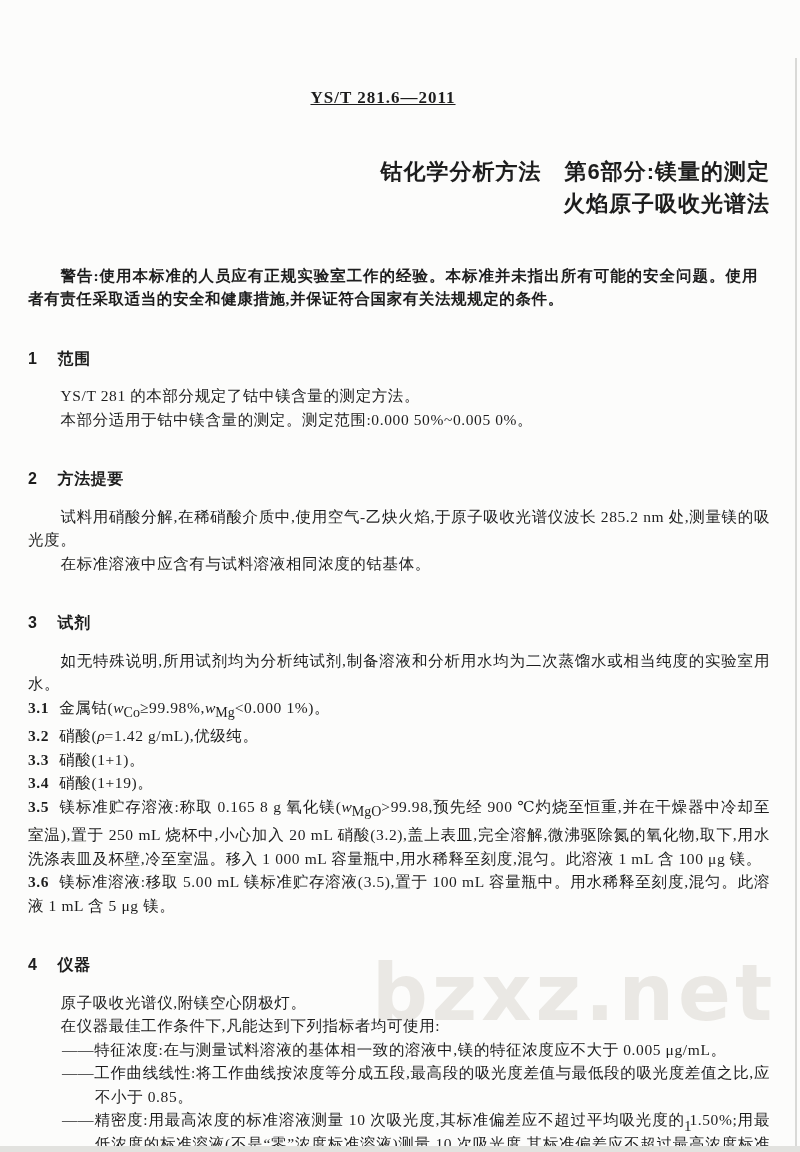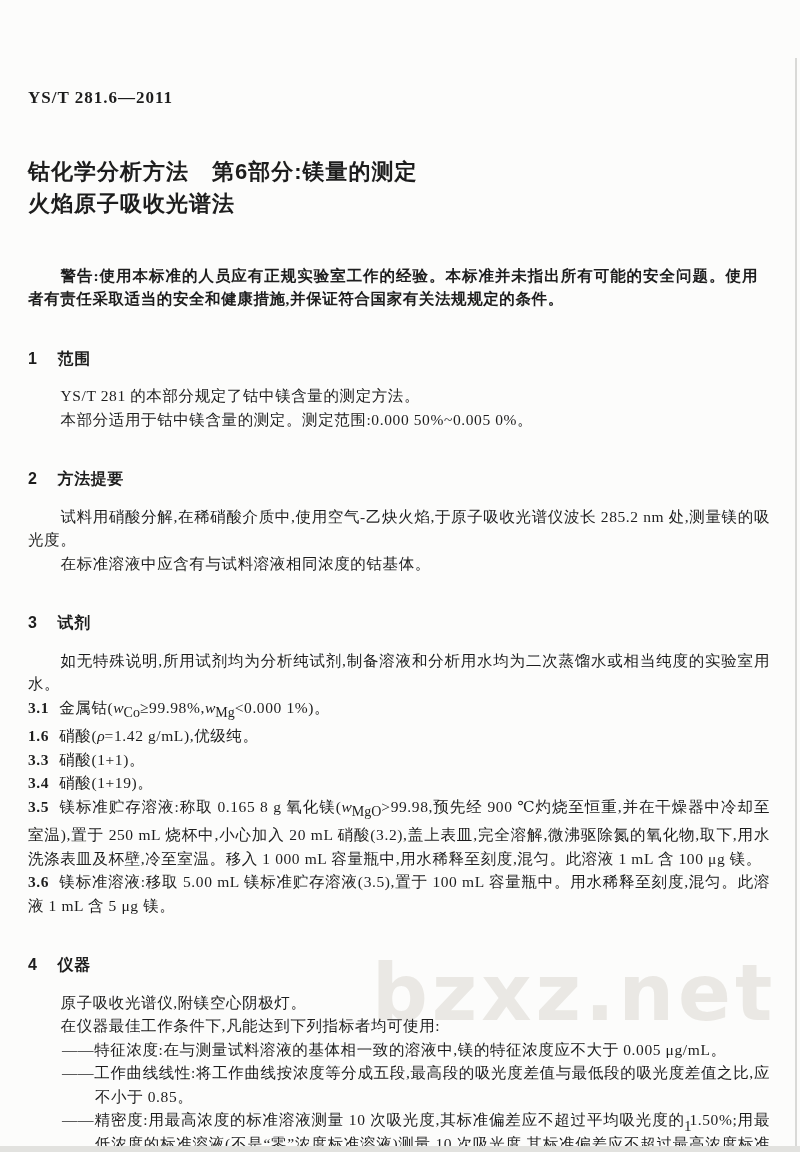--- a/index.html
+++ b/index.html
@@ -24,26 +24,27 @@
     font-family:"DejaVu Sans","Liberation Sans",sans-serif;
     font-weight:bold; font-size:78px; letter-spacing:4px;
     color:#eae8e4; z-index:0; white-space:nowrap;
   }
   .content {
     position:absolute; left:28px; right:30px; top:0; z-index:1;
     font-size:15.5px; line-height:23.5px; letter-spacing:0.6px;
     text-align:justify;
   }
   .doc-code {
-    margin-top:86px; text-align:left; padding-right:32px;
+    margin-top:86px; text-align:center; padding-right:32px;
     font-weight:bold; font-size:17px; letter-spacing:1px;
     font-family:"Liberation Serif","DejaVu Serif",serif;
+    text-decoration:underline;
   }
   .title {
-    margin-top:46px; text-align:left;
+    margin-top:46px; text-align:right;
     font-family:"Liberation Sans","DejaVu Sans",sans-serif;
     font-weight:bold; font-size:22px; line-height:32px;
     letter-spacing:1px;
   }
   .warning {
     margin:44px 12px 0 0; font-weight:bold; text-indent:2.1em;
   }
   .sec-head {
     margin:20px 0 0 0;
     font-family:"Liberation Sans","DejaVu Sans",sans-serif;
@@ -102,21 +103,21 @@
       <span class="sec-num">3</span>
       <span class="sec-title">试剂</span>
     </p>
     <p class="para">如无特殊说明,所用试剂均为分析纯试剂,制备溶液和分析用水均为二次蒸馏水或相当纯度的实验室用水。</p>
 
     <p class="clause">
       <span class="c-num">3.1</span><span>金属钴(</span><span class="var">w</span><sub>Co</sub><span>≥99.98%,</span><span class="var">w</span><sub>Mg</sub><span>&lt;0.000 1%)。</span>
     </p>
 
     <p class="clause">
-      <span class="c-num">1.6</span><span>硝酸(</span><span class="var">ρ</span><span>=1.42 g/mL),优级纯。</span>
+      <span class="c-num">3.2</span><span>硝酸(</span><span class="var">ρ</span><span>=1.42 g/mL),优级纯。</span>
     </p>
 
     <p class="clause">
       <span class="c-num">3.3</span><span>硝酸(1+1)。</span>
     </p>
 
     <p class="clause">
       <span class="c-num">3.4</span><span>硝酸(1+19)。</span>
     </p>
 

